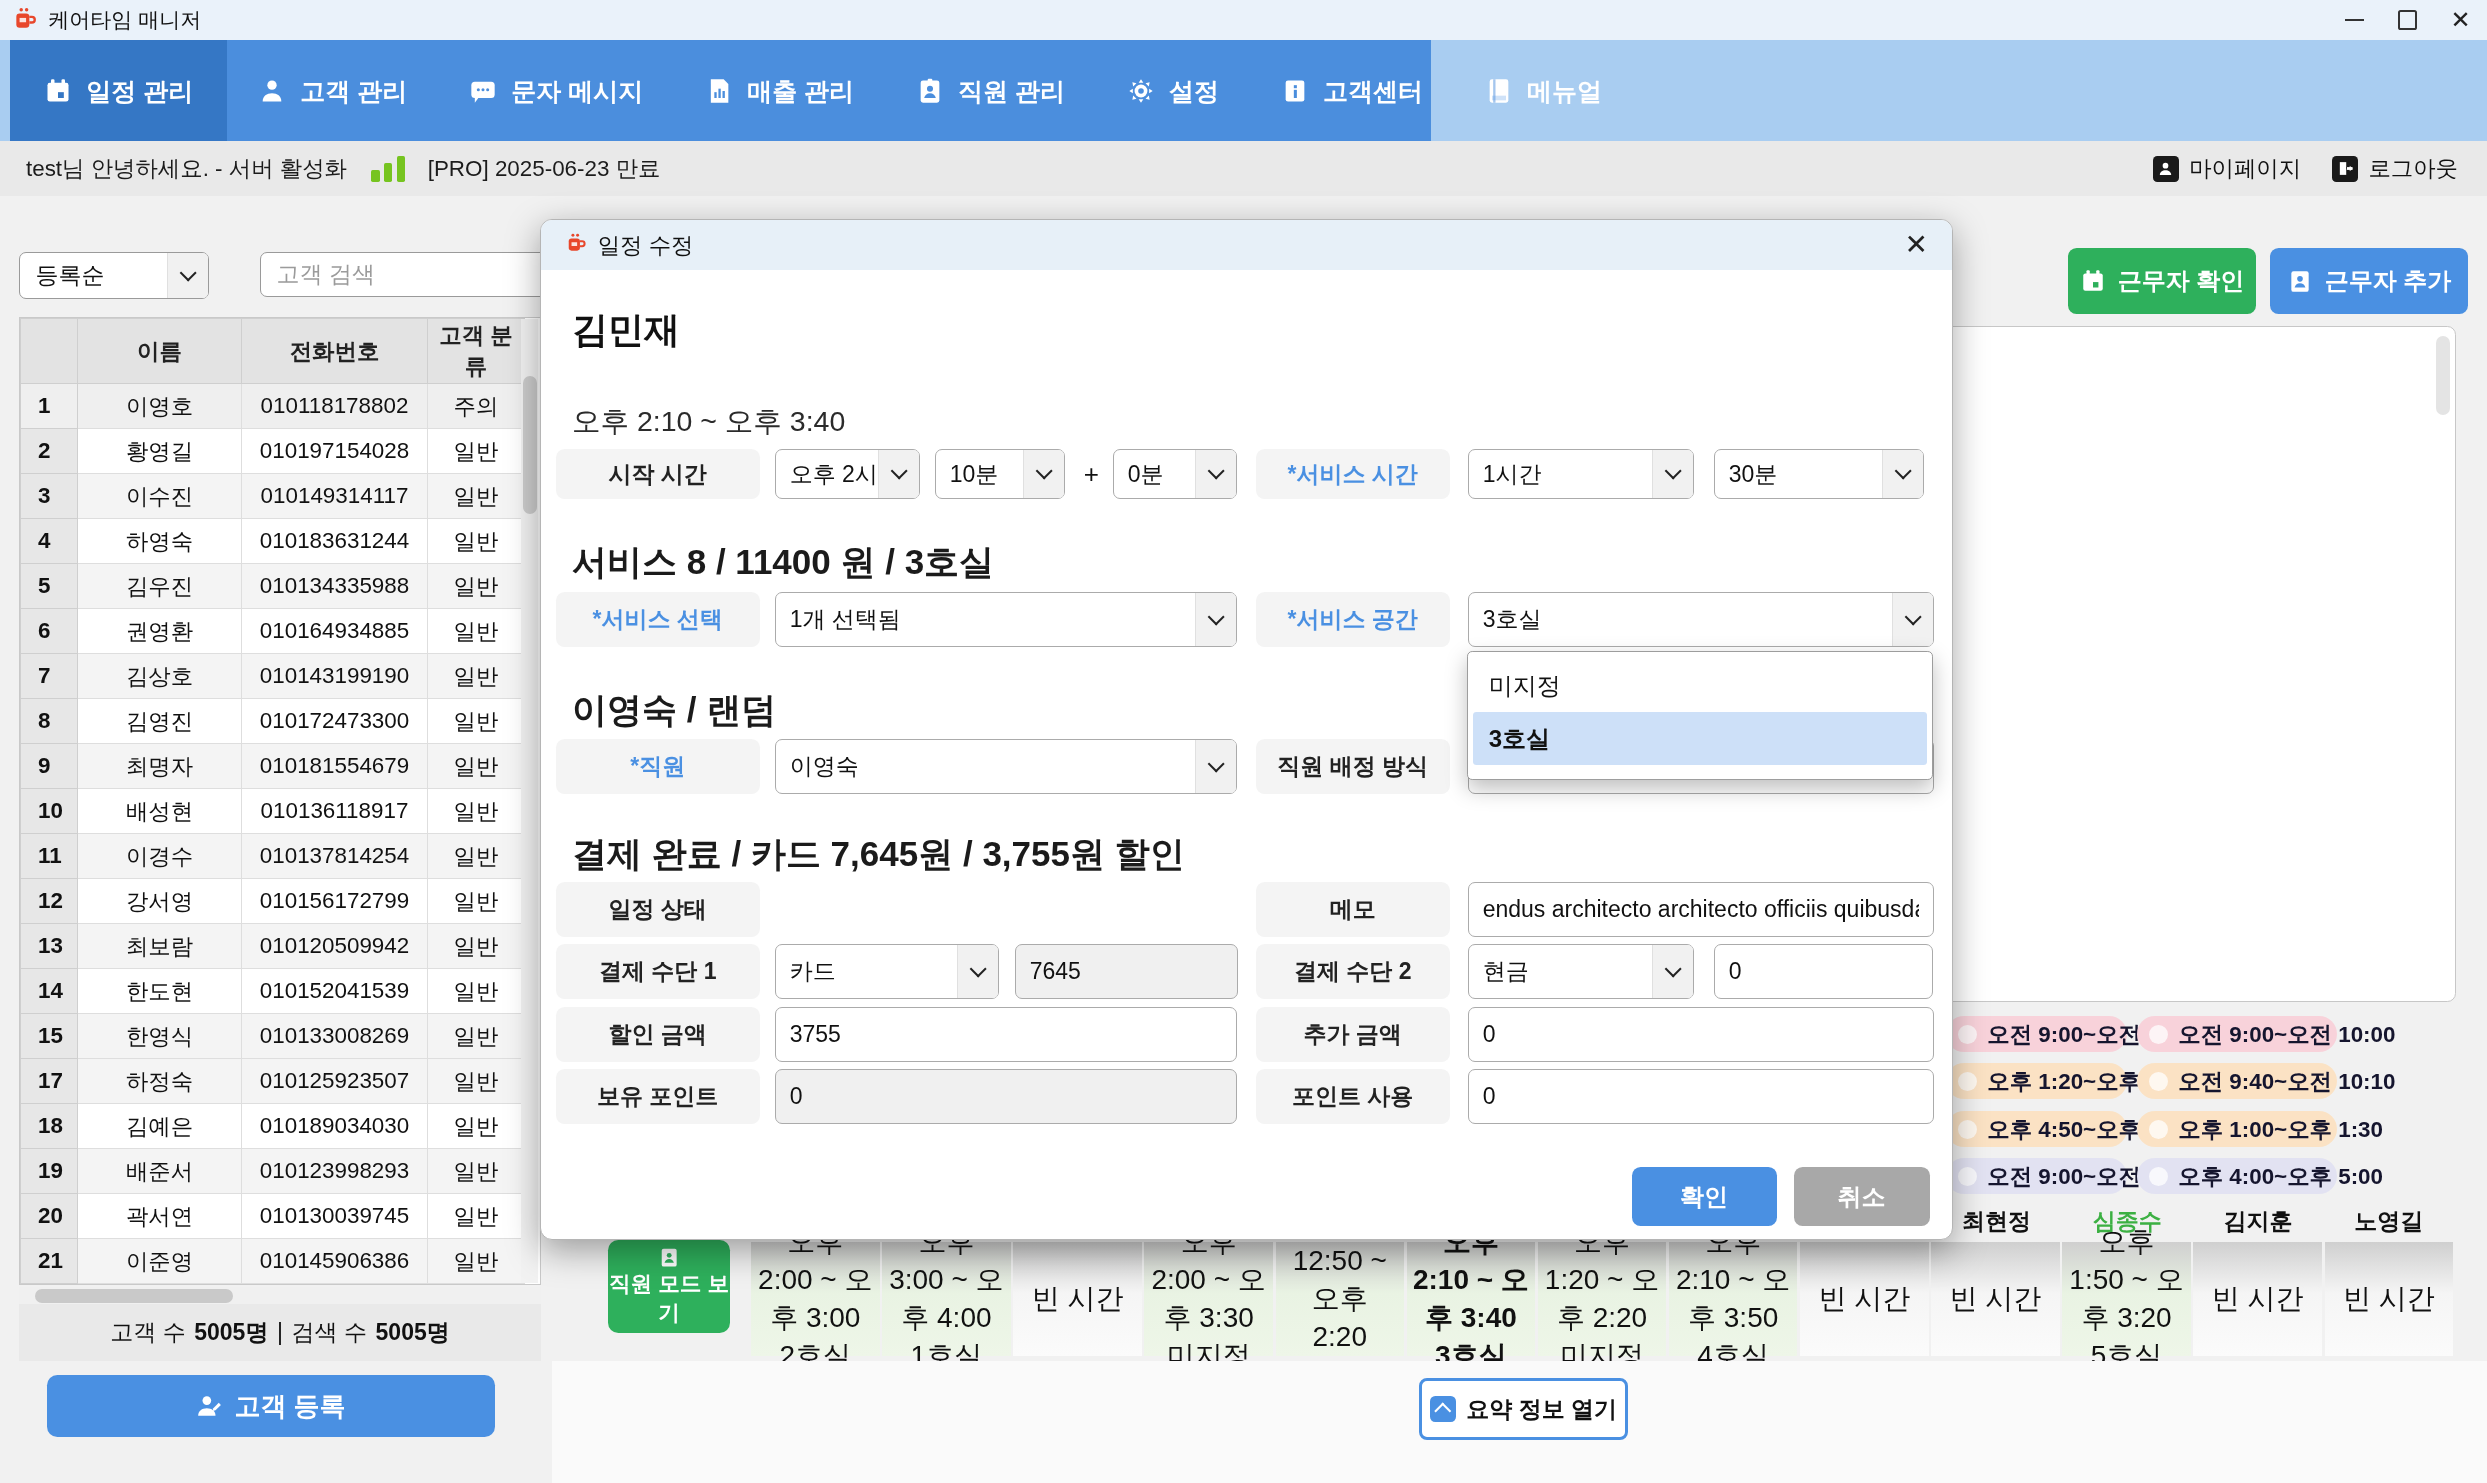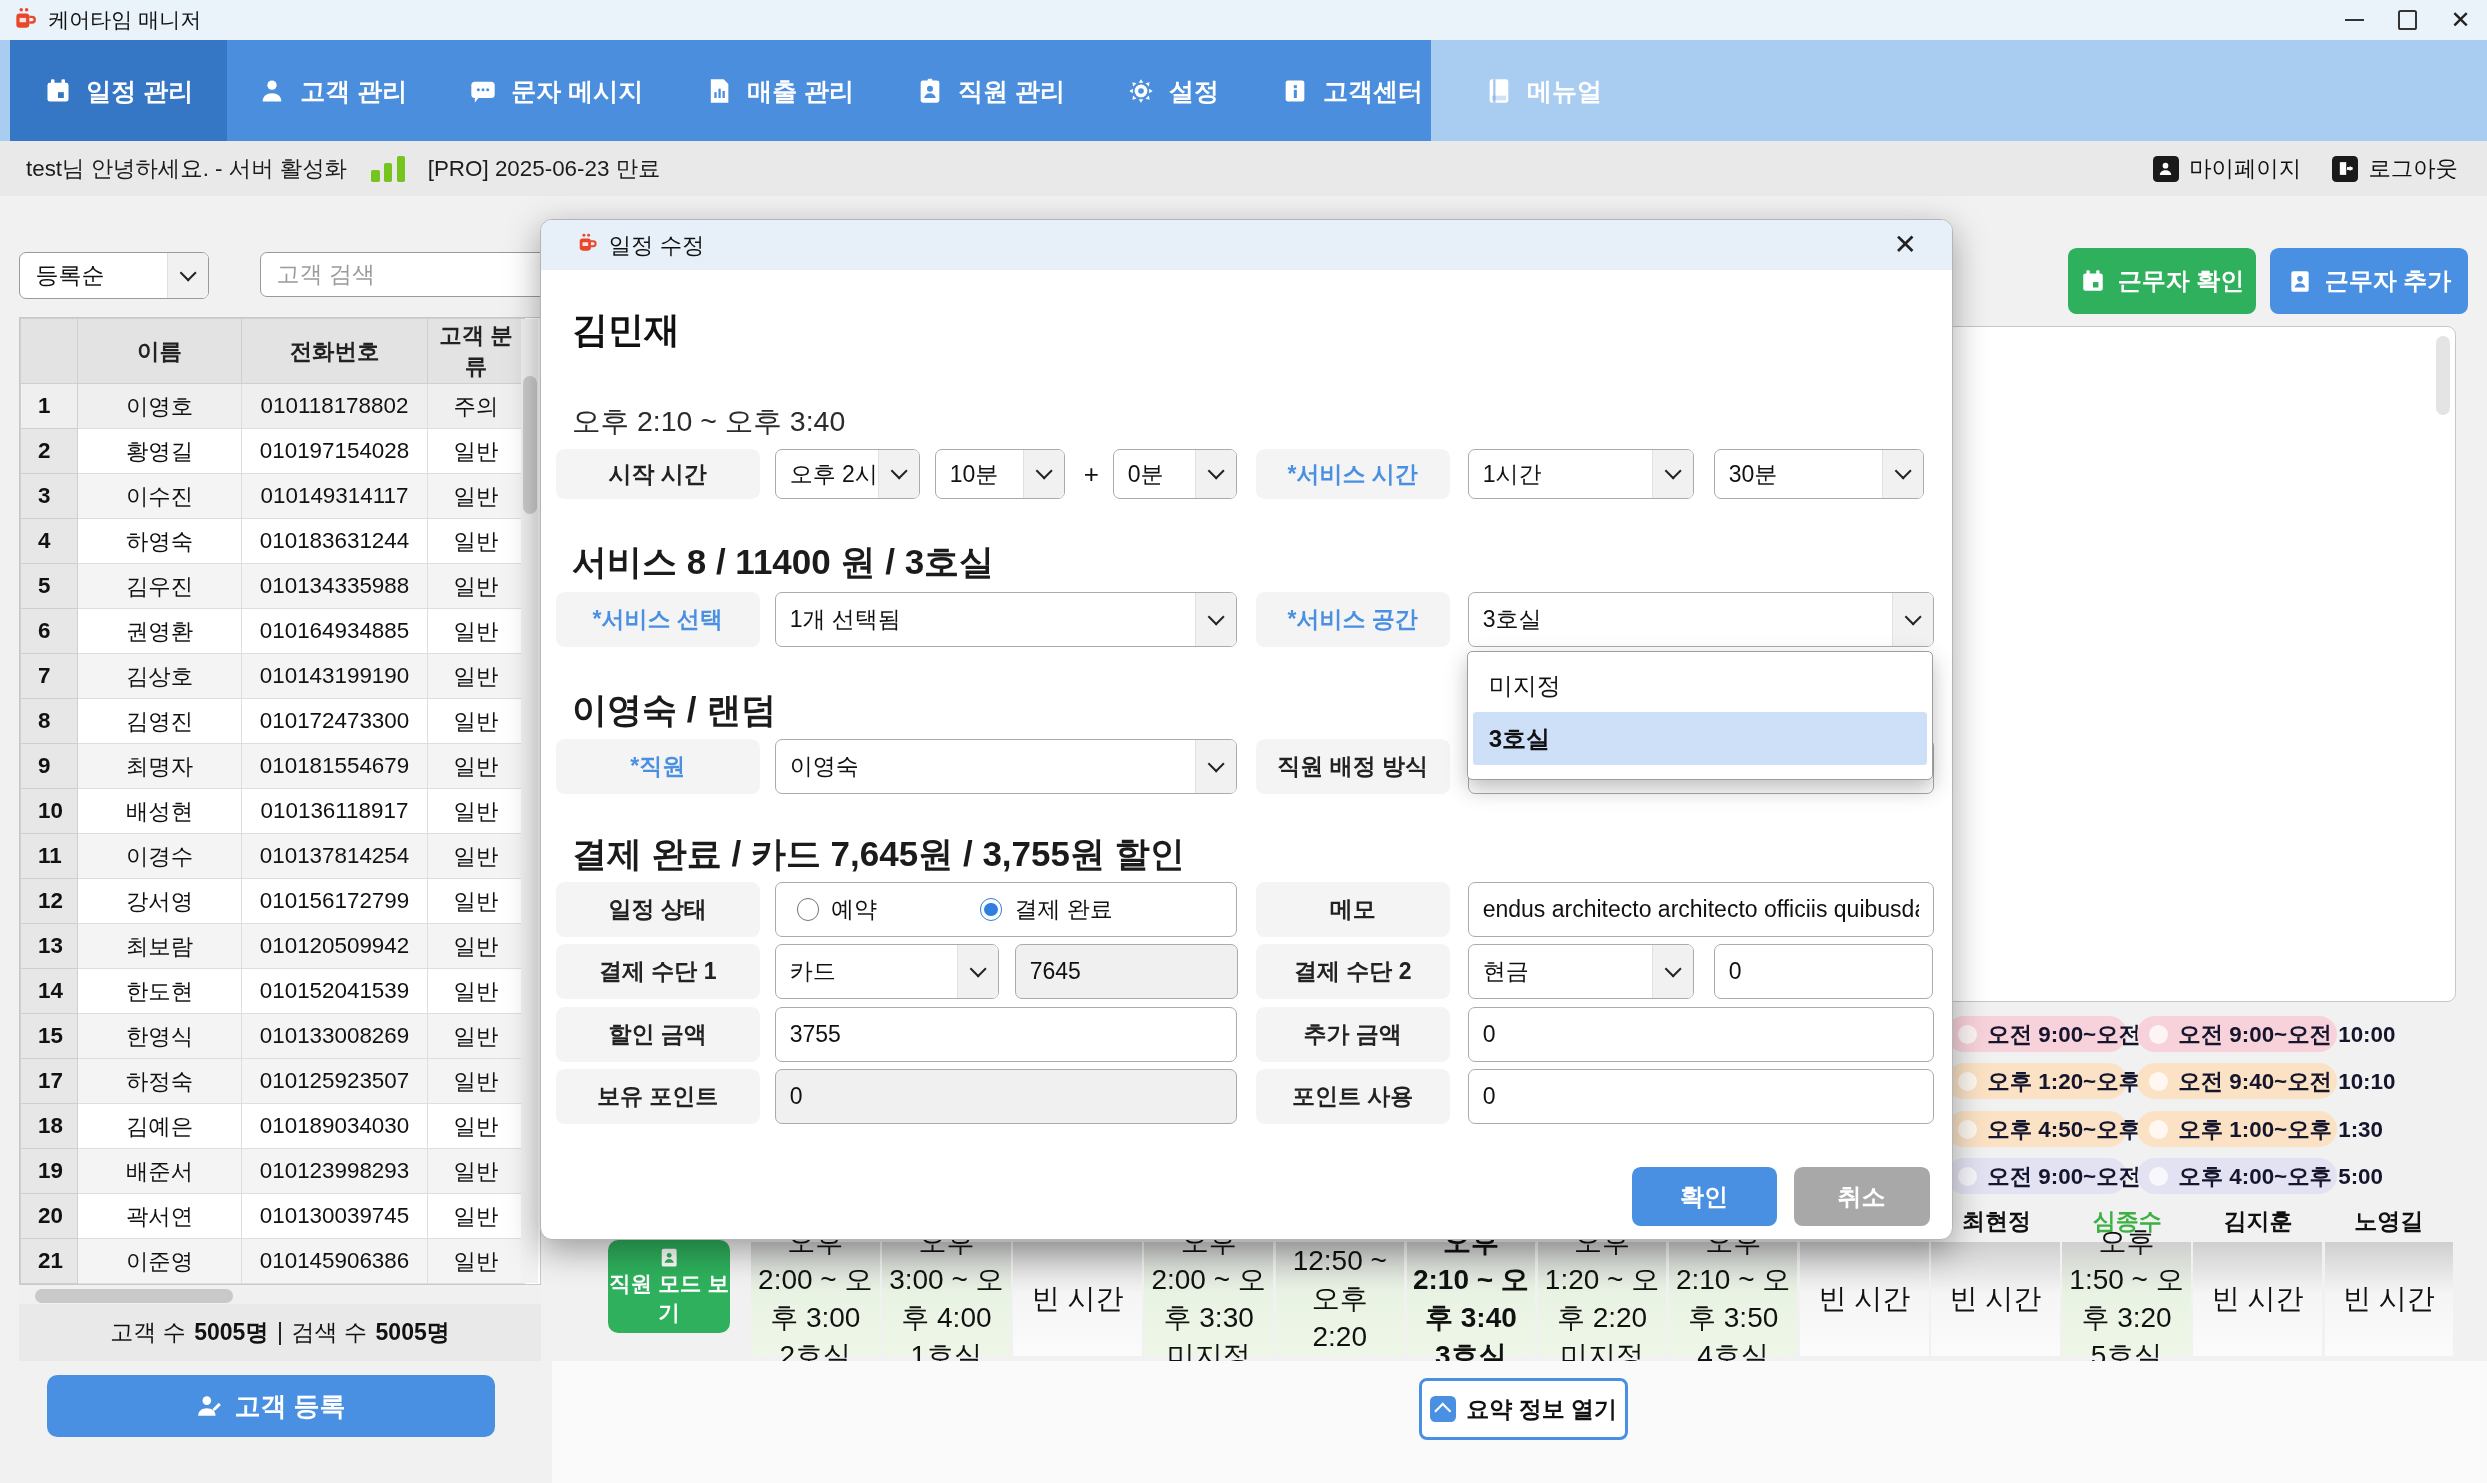--- a/index.html
+++ b/index.html
@@ -87,21 +87,21 @@
   .gcell.empty{background:linear-gradient(to bottom,#cfcfcf 0%,#f5f5f5 45%,#fbfbfb 100%);}
   .gcell.bold{font-weight:bold;}
   .gcell .time{padding:0 5.2px;}
   .bottom-strip{left:552px;top:1361px;width:1935px;height:122px;background:#fafafa;}
   .btn-summary{left:1419px;top:1378px;width:209px;height:62px;background:#fff;border:3.4px solid #4a90e2;border-radius:8px;display:flex;align-items:center;justify-content:center;gap:10.3px;font-size:23px;font-weight:bold;color:#111;box-sizing:border-box;}
   .btn-summary .up-ic{width:26px;height:26px;background:#4a90e2;border-radius:5.2px;display:flex;align-items:center;justify-content:center;}
   .btn-summary .up-ic i{display:block;width:9.5px;height:9.5px;border-left:2.6px solid #fff;border-top:2.6px solid #fff;transform:rotate(45deg);margin-top:4.3px;}
 
   
   .modal{left:540px;top:219px;width:1411px;height:1019px;background:#fff;border:0.9px solid #b5b5b5;border-radius:12px;box-shadow:0 10.3px 34px rgba(0,0,0,.35);z-index:50;}
-  .modal-header{position:absolute;left:0;top:0;width:100%;height:50px;background:#e7f0f8;border-radius:11.2px 11.2px 0 0;display:flex;align-items:center;box-sizing:border-box;padding:0 35px;}
+  .modal-header{position:absolute;left:0;top:0;width:100%;height:50px;background:#e7f0f8;border-radius:11.2px 11.2px 0 0;display:flex;align-items:center;box-sizing:border-box;padding:0 24px;}
   .modal-header .mtitle{font-size:22.4px;color:#111;margin-left:10.3px;}
   .modal-close{margin-left:auto;font-size:28px;color:#222;line-height:1;}
   .m-name{position:absolute;left:31px;top:86px;font-size:36px;font-weight:bold;color:#111;}
   .m-time{position:absolute;left:31px;top:183px;font-size:28.5px;color:#2b2b2b;}
   .m-head{position:absolute;left:31px;font-size:35px;font-weight:bold;color:#1b1b1b;white-space:nowrap;}
   .mrow{position:absolute;left:14.7px;width:1377px;}
   .mlabel{position:absolute;top:0;height:100%;background:#f4f4f4;border-radius:8.6px;display:flex;align-items:center;justify-content:center;font-size:23px;font-weight:bold;color:#222;box-sizing:border-box;}
   .mlabel.blue{color:#4a90e2;}
   .mselect{position:absolute;top:0;height:100%;background:#fff;border:1.7px solid #ababab;border-radius:7px;display:flex;align-items:center;font-size:23px;color:#111;box-sizing:border-box;}
   .mselect .txt{flex:1;padding-left:14px;white-space:nowrap;overflow:hidden;}
@@ -653,30 +653,20 @@
 
     <div class="dropdown">
       <div class="dd-option">미지정</div>
       <div class="dd-option selected">3호실</div>
     </div>
 
     <div class="m-head" style="top:611px;">결제 완료  / 카드 7,645원 / 3,755원 할인</div>
 
     <div class="mrow" style="top:662px;height:55px;">
       <div class="mlabel" style="left:0;width:204px;">일정 상태</div>
-      <div class="mbox" style="left:219px;width:462px;">
-        <span class="ritem" style="margin-left:21px;">
-            <span class="radio"></span>
-            <span>예약</span>
-          </span>
-        <span class="ritem" style="margin-left:103px;">
-            <span class="radio checked"></span>
-            <span>결제 완료</span>
-          </span>
-      </div>
       <div class="mlabel" style="left:700px;width:194px;">메모</div>
       <input class="minput" style="left: 912px; width: 466px;" value="endus architecto architecto officiis quibusdam.">
     </div>
 
     <div class="mrow" style="top:724px;height:55px;">
       <div class="mlabel" style="left:0;width:204px;">결제 수단 1</div>
       <div class="mselect" style="left:219px;width:224px;">
           <span class="txt">카드</span>
           <span class="sel-btn">
             <i></i>

